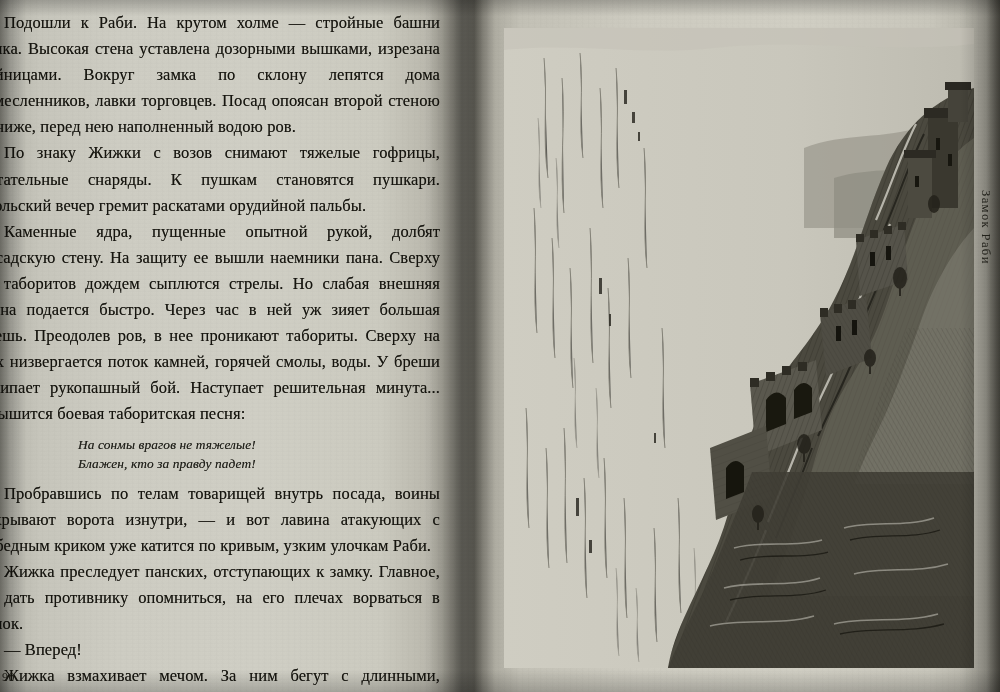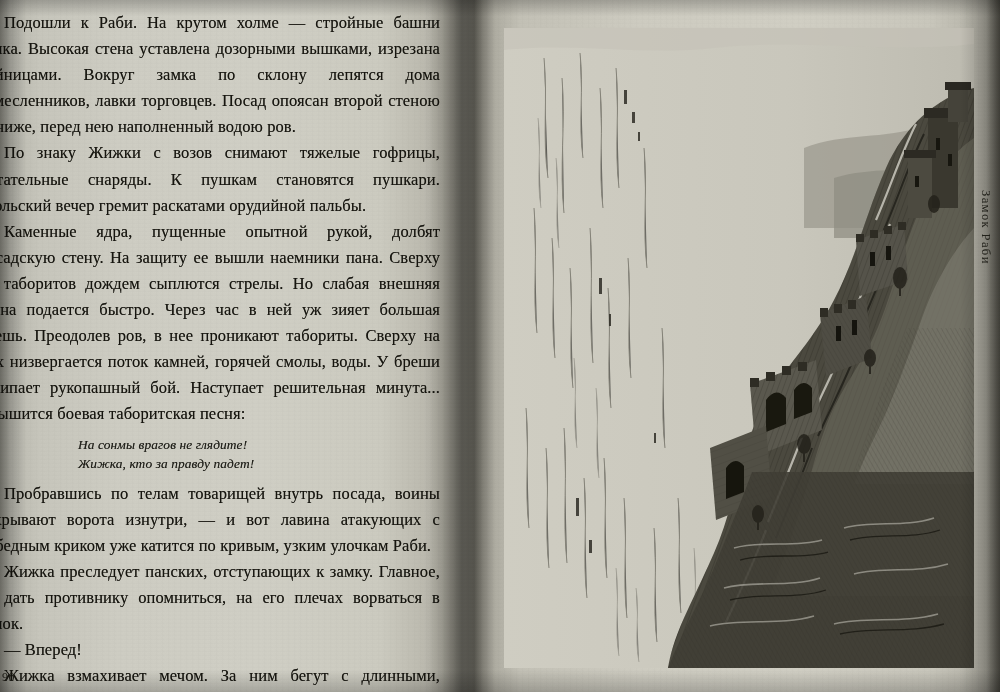--- a/index.html
+++ b/index.html
@@ -177,22 +177,22 @@
   <div class="grain"></div>
 
   <div class="left-page">
     <div class="body-text">
 
       <p>Подошли к Раби. На крутом холме — стройные башни замка. Высокая стена уставлена дозорными вышками, изрезана бойницами. Вокруг замка по склону лепятся дома ремесленников, лавки торговцев. Посад опоясан второй стеною пониже, перед нею наполненный водою ров.</p>
       <p>По знаку Жижки с возов снимают тяжелые гофрицы, метательные снаряды. К пушкам становятся пушкари. Июльский вечер гремит раскатами орудийной пальбы.</p>
       <p>Каменные ядра, пущенные опытной рукой, долбят посадскую стену. На защиту ее вышли наемники пана. Сверху на таборитов дождем сыплются стрелы. Но слабая внешняя стена подается быстро. Через час в ней уж зияет большая брешь. Преодолев ров, в нее проникают табориты. Сверху на них низвергается поток камней, горячей смолы, воды. У бреши закипает рукопашный бой. Наступает решительная минута... Слышится боевая таборитская песня:</p>
 
       <div class="verse">
-        <div>На сонмы врагов не глядите!</div>
-        <div>Жижка, кто за правду падет!</div>
+        <div>На сонмы врагов не тяжелые!</div>
+        <div>Блажен, кто за правду падет!</div>
       </div>
 
       <p>Пробравшись по телам товарищей внутрь посада, воины открывают ворота изнутри, — и вот лавина атакующих с победным криком уже катится по кривым, узким улочкам Раби.</p>
       <p>Жижка преследует панских, отступающих к замку. Главное, не дать противнику опомниться, на его плечах ворваться в замок.</p>
       <p>— Вперед!</p>
       <p>Жижка взмахивает мечом. За ним бегут с длинными, связанными одна с другою лестницами. Ими можно достать до гребня замкового обвода.</p>
     </div>
 
     <div class="folio">90</div>
   </div>

